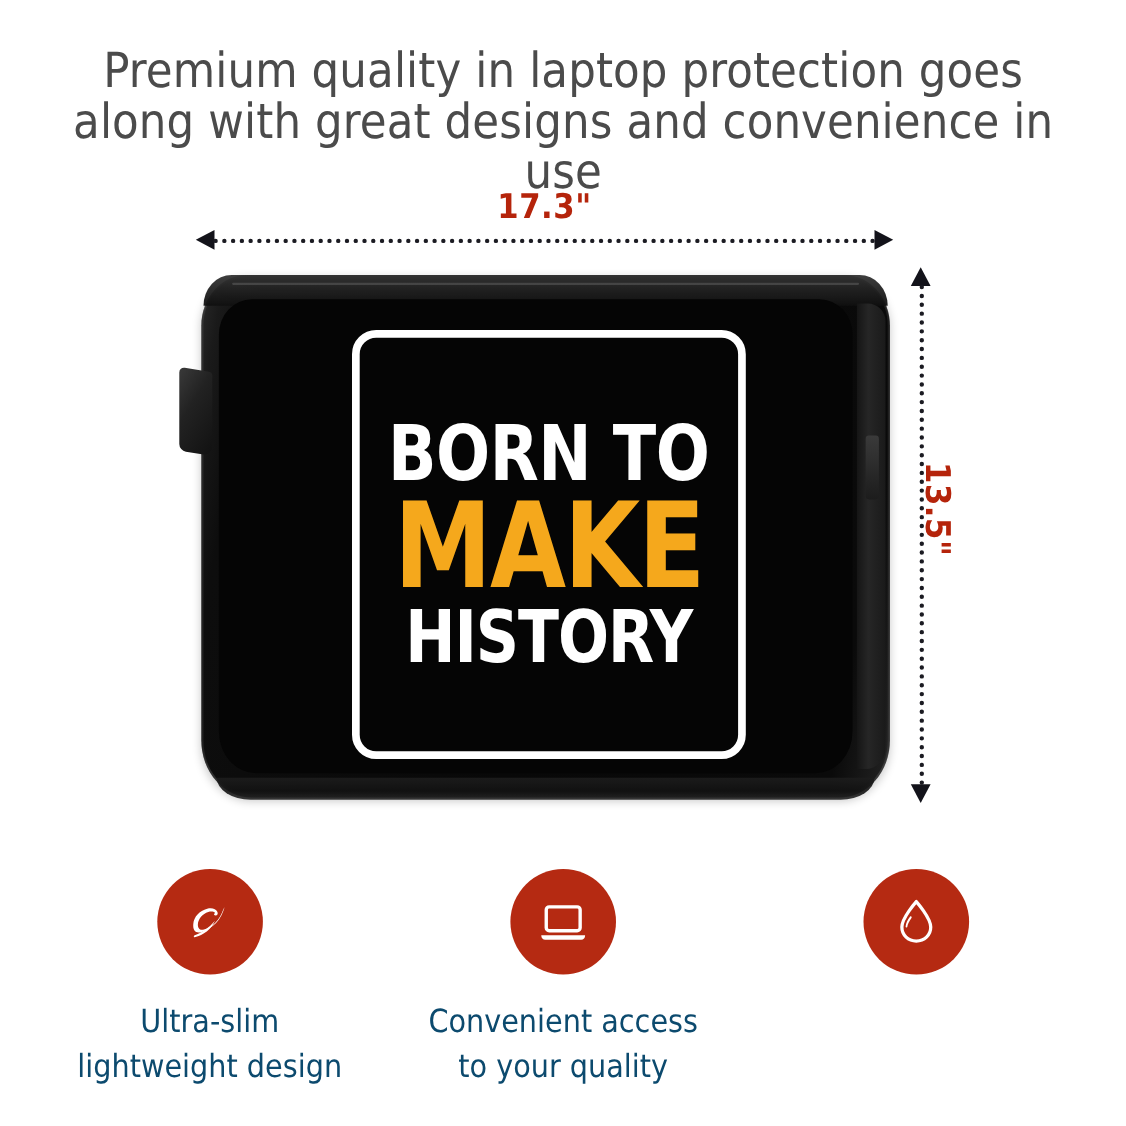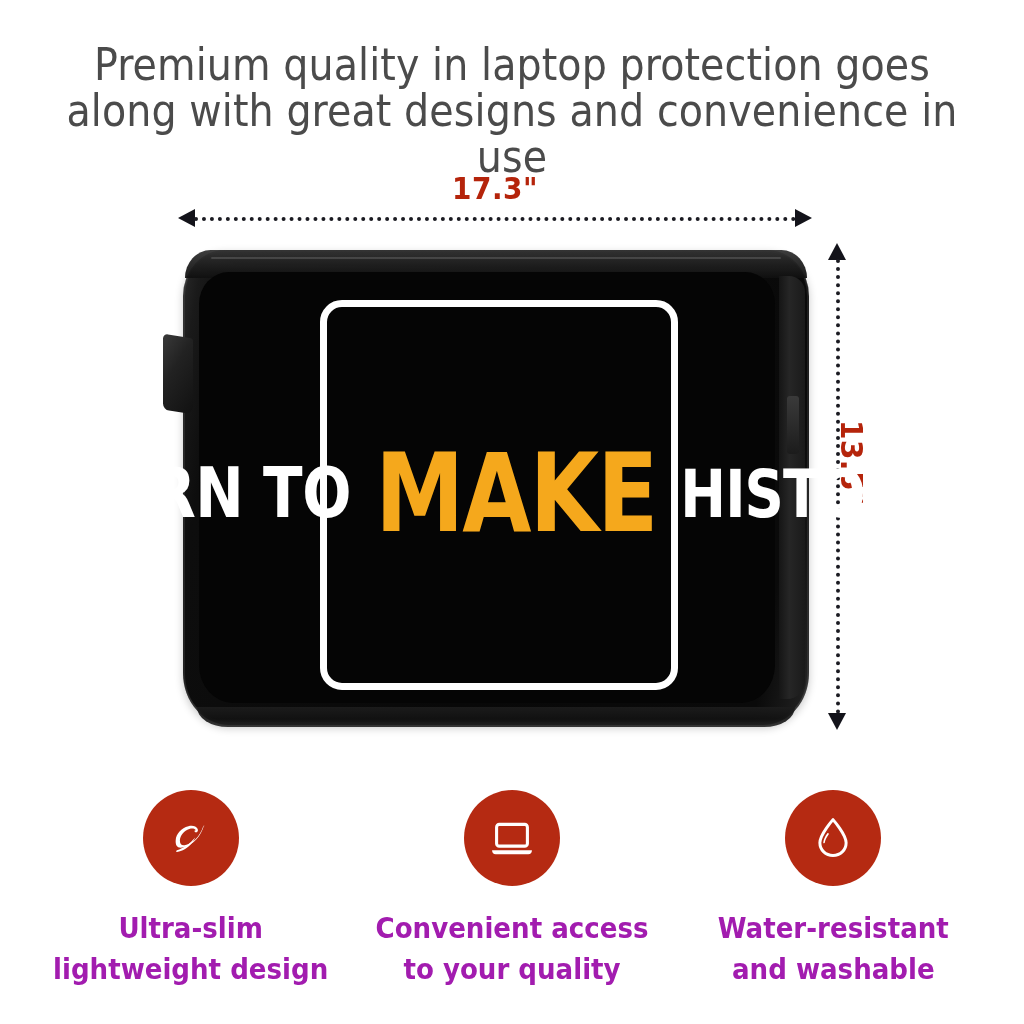--- a/index.html
+++ b/index.html
@@ -216,21 +216,21 @@
     border-radius: 22px;
     box-sizing: border-box;
   }
   .art-text {
     position: absolute;
     left: 137px;
     top: 50px;
     width: 358px;
     height: 390px;
     display: flex;
-    flex-direction: row;
+    flex-direction: column;
     align-items: center;
     justify-content: center;
     gap: 0;
     font-family: "DejaVu Sans Condensed", "Liberation Sans Narrow", "Liberation Sans", sans-serif;
   }
   .art-line {
     font-weight: 700;
     font-stretch: condensed;
     line-height: 0.92;
     letter-spacing: -0.5px;
@@ -260,24 +260,24 @@
     height: 96px;
     border-radius: 50%;
     background: #b52a12;
     display: flex;
     align-items: center;
     justify-content: center;
   }
   .feature-caption {
     margin-top: 22px;
     text-align: center;
-    color: #a21caf;
+    color: #0c4a6e;
     font-size: 29px;
     line-height: 41px;
-    font-weight: 700;
+    font-weight: 400;
     white-space: pre-line;
   }
 </style>
 </head>
 <body>
 
 <div class="headline">Premium quality in laptop protection goes along with great designs and convenience in use</div>
 
 <div class="dim-h-label">17.3"</div>
 <div class="dim-h-wrap">
@@ -333,17 +333,15 @@
 to your quality</div>
   </div>
 
   <div class="feature">
     <div class="feature-icon">
       <svg width="56" height="56" viewBox="0 0 64 64" aria-hidden="true">
         <path d="M32 11c0 0-15 17-15 26.5C17 46 23.7 52 32 52s15-6 15-14.5C47 28 32 11 32 11z" fill="none" stroke="#ffffff" stroke-width="3.4" stroke-linejoin="round"></path>
         <path d="M27 28c-2.5 3.5-4 6.5-4.3 9.2-.1 1.2-1.9 1.1-1.8-.2.3-3.3 2-6.8 4.7-10.4.8-1 2.2.3 1.4 1.4z" fill="#ffffff"></path>
       </svg>
     </div>
-    <div class="feature-caption">Water-resistant
-and washable</div>
   </div>
 
 </div>
 
 </body></html>

